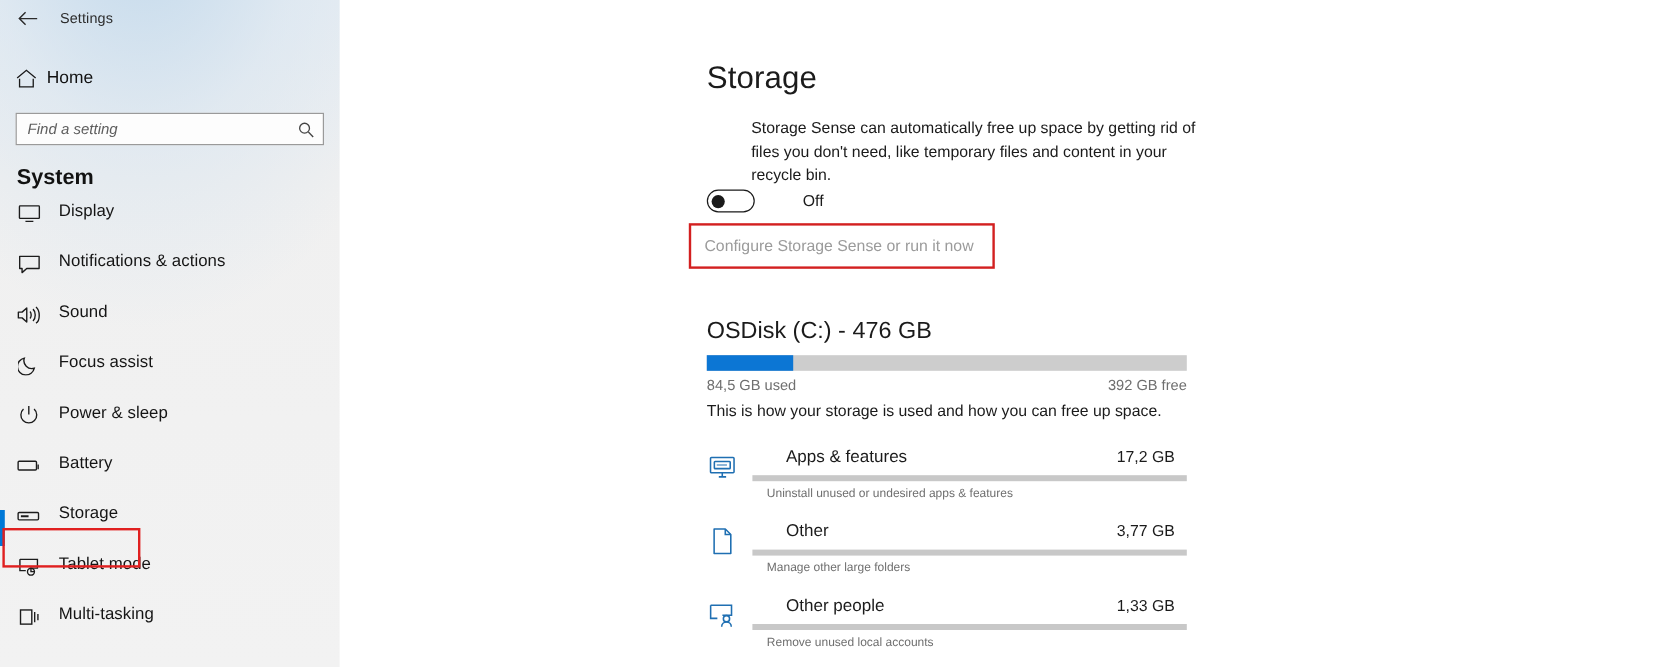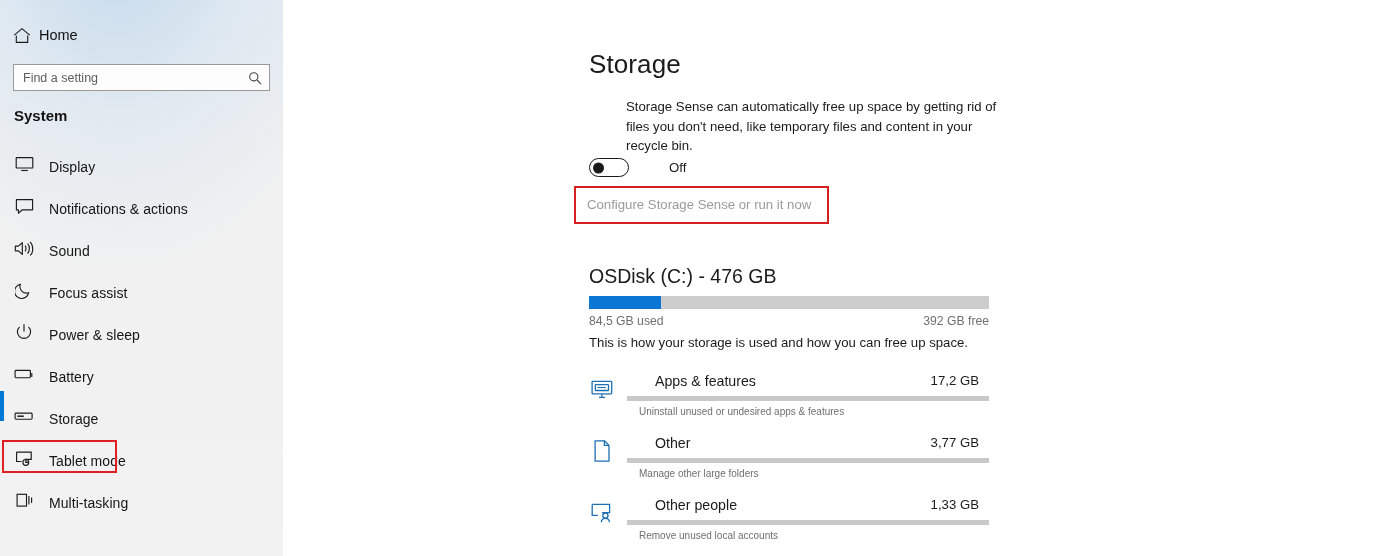--- a/index.html
+++ b/index.html
@@ -75,38 +75,39 @@
   }
   .search-input {
     flex: 1;
     border: none;
     outline: none;
     background: transparent;
     font-family: "Liberation Sans", sans-serif;
     font-size: 12.5px;
     color: #3d3d3d;
     height: 100%;
+    font-style: italic;
   }
   .search-input::placeholder { color: #5d5d5d; opacity: 1; }
   .search-icon { width: 16px; height: 16px; color: #444; display:flex; align-items:center; justify-content:center; }
 
   .group-title {
     margin: 16px 0 0 14px;
-    font-size: 15px;
+    font-size: 18px;
     font-weight: bold;
     color: #121212;
   }
 
   .nav-list { margin-top: 9px; }
 
   .nav-item {
     position: relative;
     height: 42px;
     display: flex;
-    align-items: flex-end;
+    align-items: flex-start;
     padding-left: 13px;
     gap: 14px;
   }
   .nav-icon {
     width: 22px; height: 22px;
     display: flex; align-items: center; justify-content: center;
     color: #1c1c1c;
     flex: 0 0 22px;
   }
   .nav-icon svg { display: block; }
@@ -290,20 +291,28 @@
     color: #6f6f6f;
   }
 </style>
 </head>
 <body>
 
 <div id="app">
 
   <div class="sidebar">
 
+    <div class="titlebar">
+      <div class="back-btn">
+        <svg width="17" height="13" viewBox="0 0 17 13" fill="none" stroke="currentColor" stroke-width="1.2">
+          <path d="M16 6.5H1.4M6.3 1.3L1.1 6.5l5.2 5.2"></path>
+        </svg>
+      </div>
+      <div class="titlebar-title">Settings</div>
+    </div>
 
     <div class="home-row">
       <span class="home-icon">
         <svg width="18" height="17" viewBox="0 0 18 17" fill="none" stroke="currentColor" stroke-width="1.1">
           <path d="M1.3 8.1L9 1.6l7.7 6.5"></path>
           <path d="M3.3 8.6v6.8h11.4V8.6"></path>
         </svg>
       </span>
       <span class="home-label">Home</span>
     </div>

